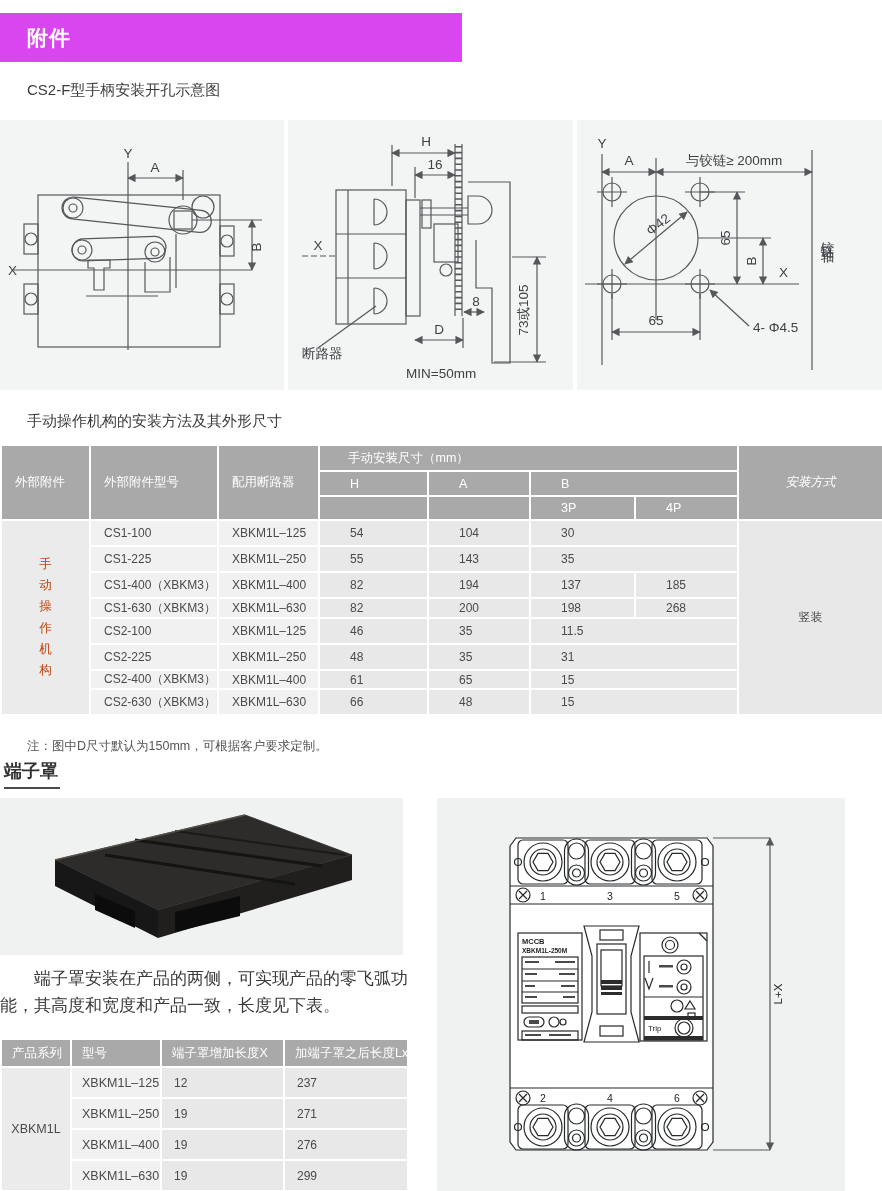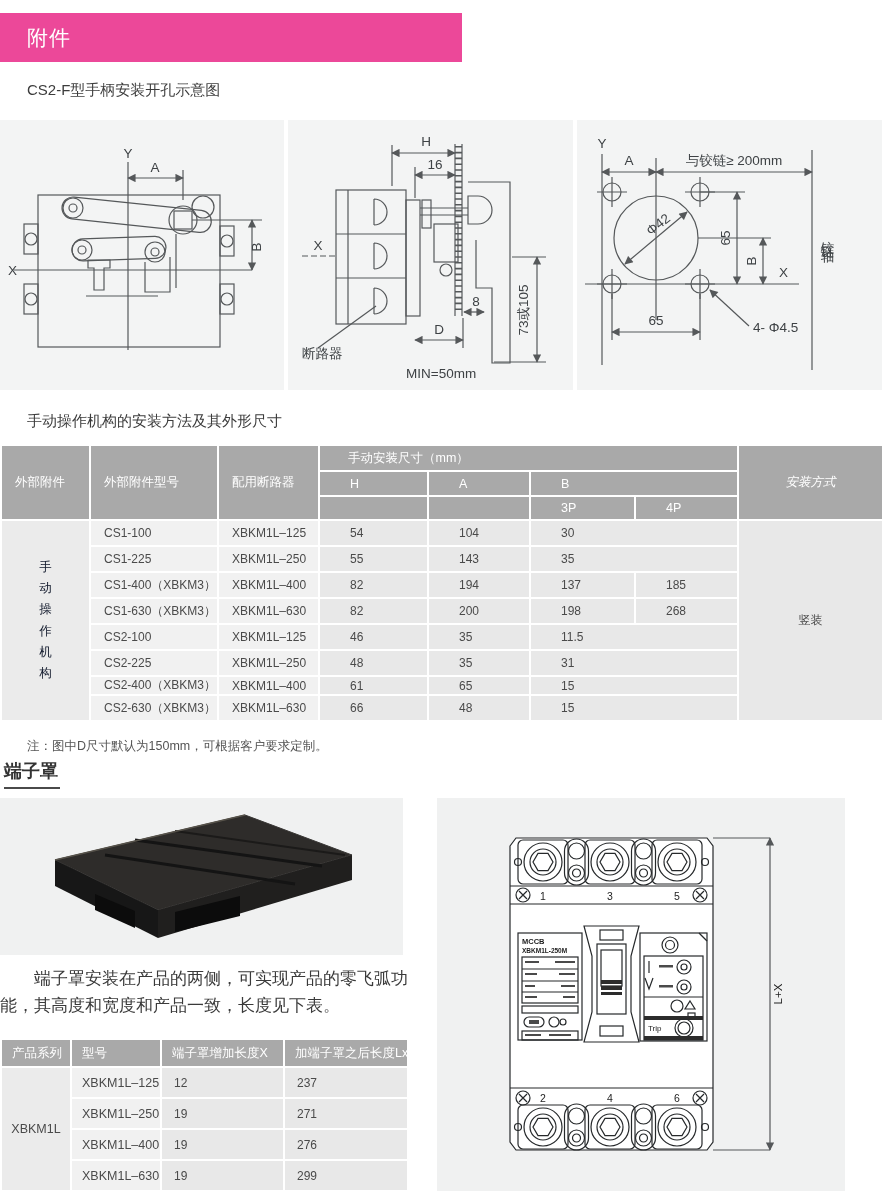--- a/index.html
+++ b/index.html
@@ -1,19 +1,19 @@
 <!DOCTYPE html>
 <html><head>
 <meta charset="utf-8">
 <style>
   html,body{margin:0;padding:0;background:#fff;}
   .page{position:relative;width:882px;height:1191px;background:#fff;overflow:hidden;
         font-family:"Liberation Sans",sans-serif;color:#3f3f3f;}
-  .banner{position:absolute;left:0;top:13px;width:462px;height:49px;background:#ec4899;
-          color:#fff;font-size:21px;font-weight:normal;line-height:49px;padding-left:27px;
+  .banner{position:absolute;left:0;top:13px;width:462px;height:49px;background:#d946ef;
+          color:#fff;font-size:21px;font-weight:bold;line-height:49px;padding-left:27px;
           box-sizing:border-box;letter-spacing:1px;}
   .title{position:absolute;font-size:15px;color:#3c3c3c;}
   .t1{left:27px;top:81px;}
   .t2{left:27px;top:412px;}
   .dbox{position:absolute;top:120px;height:270px;background:#f3f4f4;}
   #box1{left:0;width:284px;}
   #box2{left:288px;width:285px;}
   #box3{left:577px;width:305px;}
   svg text{font-family:"Liberation Sans",sans-serif;}
   .draw{stroke:#55585a;fill:none;stroke-width:1.2px;}
@@ -32,21 +32,21 @@
   td.numh{padding-left:30px;}
   td.ctr{text-align:center;padding-left:0;font-style:italic;}
   td.txt{background:#f1f1f1;padding-left:13px;}
   td.num{background:#e8e8e8;padding-left:30px;margin-left:41px;}
   td.vcol{background:#ebebeb;}
   td.mnt{background:#e8e8e8;text-align:center;}
   td.txt2{background:#f1f1f1;padding-left:10px;font-size:12.5px;}
   td.num2{background:#e8e8e8;padding-left:12px;}
   td.vc1{background:#ebebeb;text-align:center;font-size:12.5px;}
   .vwrap{width:13px;margin:16px auto;line-height:1.7;white-space:normal;word-break:break-all;
-         text-align:center;font-size:12.5px;color:#0f172a;}
+         text-align:center;font-size:12.5px;color:#c2410c;}
   .note{position:absolute;left:27px;top:738px;font-size:12.5px;color:#555;}
   .h2{position:absolute;left:4px;top:759px;font-size:18px;color:#333;
       padding:0 2px 4px 0;border-bottom:2px solid #4a4a4a;font-weight:bold;}
   .photo-box{position:absolute;left:0;top:798px;width:403px;height:157px;background:#f0f1f1;}
   .para{position:absolute;left:0;top:966px;width:438px;font-size:17px;line-height:1.58;
         color:#3a3a3a;text-indent:2em;}
   .mccb-box{position:absolute;left:437px;top:798px;width:408px;height:393px;background:#f0f1f1;}
   .vtext{position:absolute;writing-mode:vertical-rl;font-size:13.5px;color:#3e4245;
          letter-spacing:4px;}
   .hinge-axis{left:818px;top:230px;}
@@ -265,21 +265,21 @@
       <td class="num" colspan="2">35</td>
     </tr>
     <tr style="height:26px">
       <td class="txt">CS1-400（XBKM3）</td>
       <td class="txt">XBKM1L–400</td>
       <td class="num">82</td>
       <td class="num">194</td>
       <td class="num">137</td>
       <td class="num">185</td>
     </tr>
-    <tr style="height:26px">
+    <tr style="height:20px">
       <td class="txt">CS1-630（XBKM3）</td>
       <td class="txt">XBKM1L–630</td>
       <td class="num">82</td>
       <td class="num">200</td>
       <td class="num">198</td>
       <td class="num">268</td>
     </tr>
     <tr style="height:26px">
       <td class="txt">CS2-100</td>
       <td class="txt">XBKM1L–125</td>

